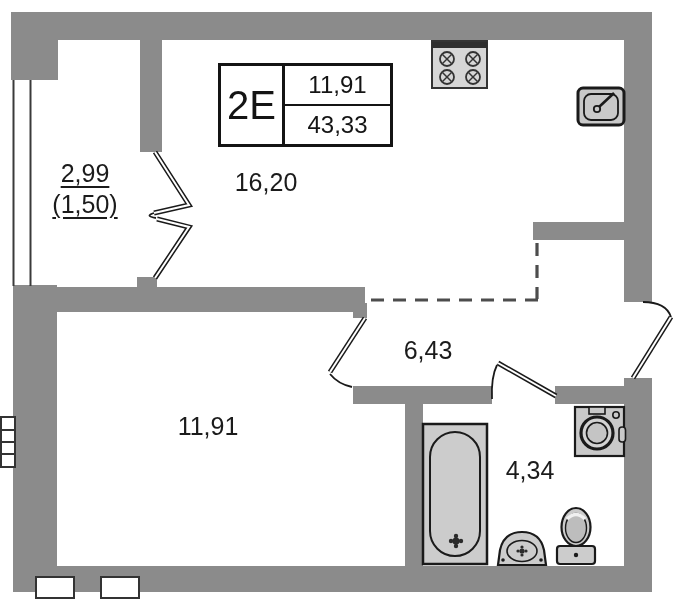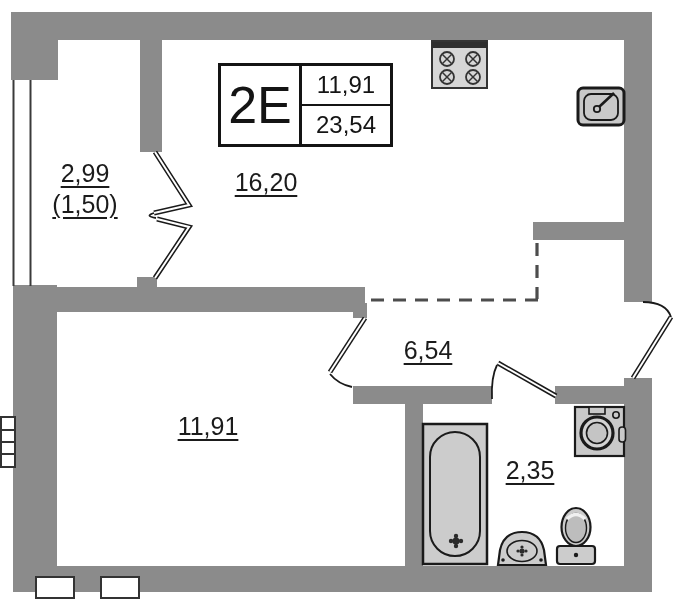--- a/index.html
+++ b/index.html
@@ -1,27 +1,27 @@
 <!DOCTYPE html>
 <html><head>
 <meta charset="utf-8">
 <style>
   html,body{margin:0;padding:0;background:#ffffff;}
   #stage{position:relative;width:696px;height:600px;background:#ffffff;overflow:hidden;
          font-family:"Liberation Sans", sans-serif;}
   #plan-svg{position:absolute;left:0;top:0;}
   .room-label{position:absolute;color:#1b1b1b;font-size:25px;line-height:30px;
               text-align:center;white-space:nowrap;}
-  .room-label span{text-decoration:underline;text-decoration-thickness:2px;text-underline-offset:4px;}
+  .room-label span{text-decoration-thickness:2px;text-underline-offset:4px;}
   .balcony-label{position:absolute;color:#1b1b1b;font-size:25px;line-height:31px;text-align:center;}
   .balcony-label span{display:inline-block;text-decoration:underline;text-decoration-thickness:2px;text-underline-offset:4px;text-align:right;}
   .title-block{position:absolute;left:218px;top:63px;width:175px;height:84px;
                border:3px solid #141414;background:#ffffff;display:flex;box-sizing:border-box;}
-  .tb-left{width:81px;border-right:3px solid #141414;display:flex;align-items:center;
-           justify-content:center;font-size:52px;color:#141414;box-sizing:border-box;}
+  .tb-left{width:64px;border-right:3px solid #141414;display:flex;align-items:center;
+           justify-content:center;font-size:40px;color:#141414;box-sizing:border-box;}
   .tb-right{flex:1;display:flex;flex-direction:column;}
   .tb-row{flex:1;display:flex;align-items:center;justify-content:center;
           font-size:24px;color:#141414;border-bottom:2.5px solid #141414;box-sizing:border-box;}
   .tb-row:last-child{border-bottom:none;}
 </style>
 </head>
 <body>
 
 <div id="stage">
 
@@ -165,33 +165,33 @@
 
   <div class="room-label" style="left:216px;top:167px;width:100px;">
     <span>16,20</span>
   </div>
 
   <div class="room-label" style="left:158px;top:411px;width:100px;">
     <span>11,91</span>
   </div>
 
   <div class="room-label" style="left:378px;top:335px;width:100px;">
-    <span>6,54</span>
+    <span>6,43</span>
   </div>
 
   <div class="room-label" style="left:480px;top:455px;width:100px;">
-    <span>2,35</span>
+    <span>4,34</span>
   </div>
 
   <div class="balcony-label" style="left:38px;top:158px;width:94px;">
     <span>2,99</span><br>
     <span>(1,50)</span>
   </div>
 
   <div class="title-block">
     <div class="tb-left">2E</div>
     <div class="tb-right">
       <div class="tb-row">11,91</div>
-      <div class="tb-row">23,54</div>
+      <div class="tb-row">43,33</div>
     </div>
   </div>
 
 </div>
 
 </body></html>

